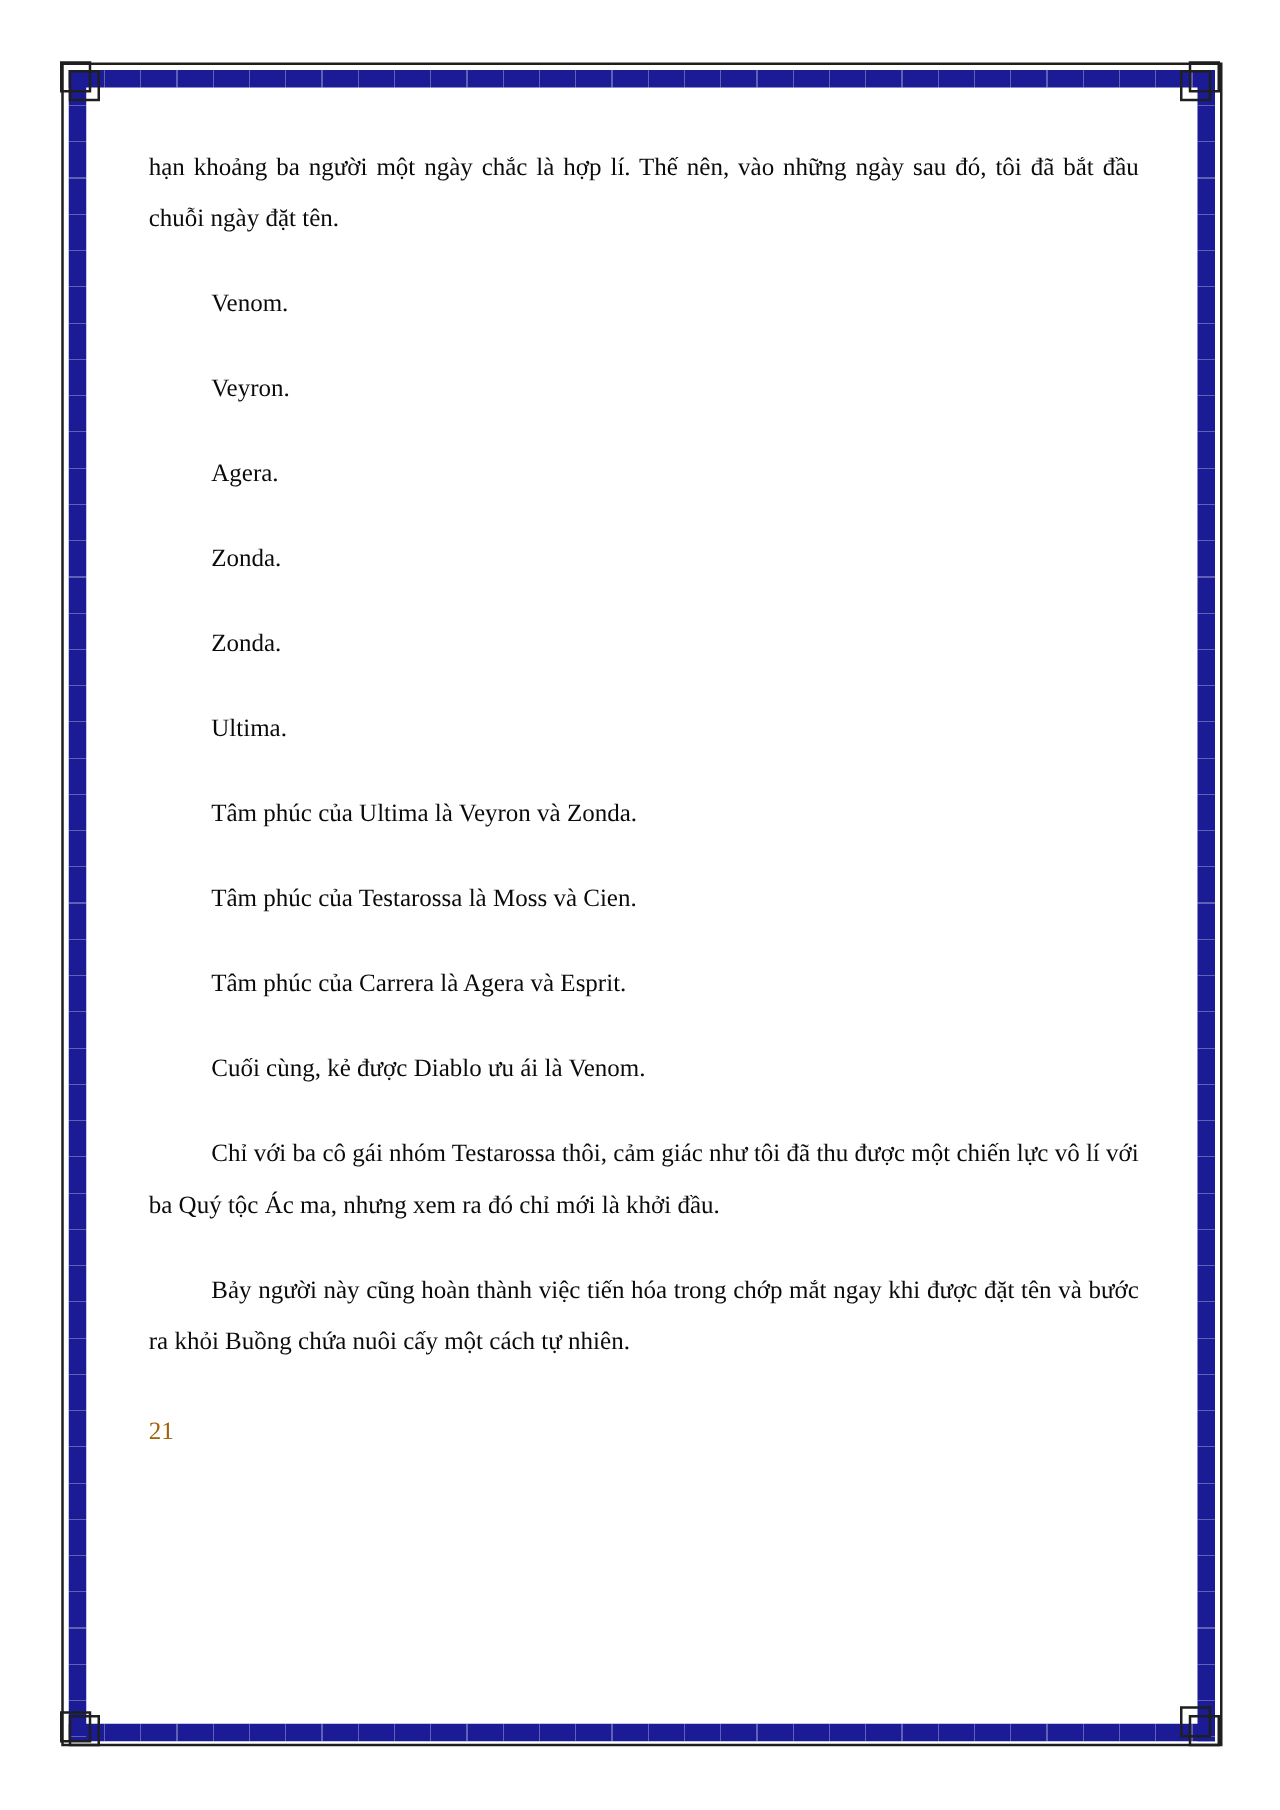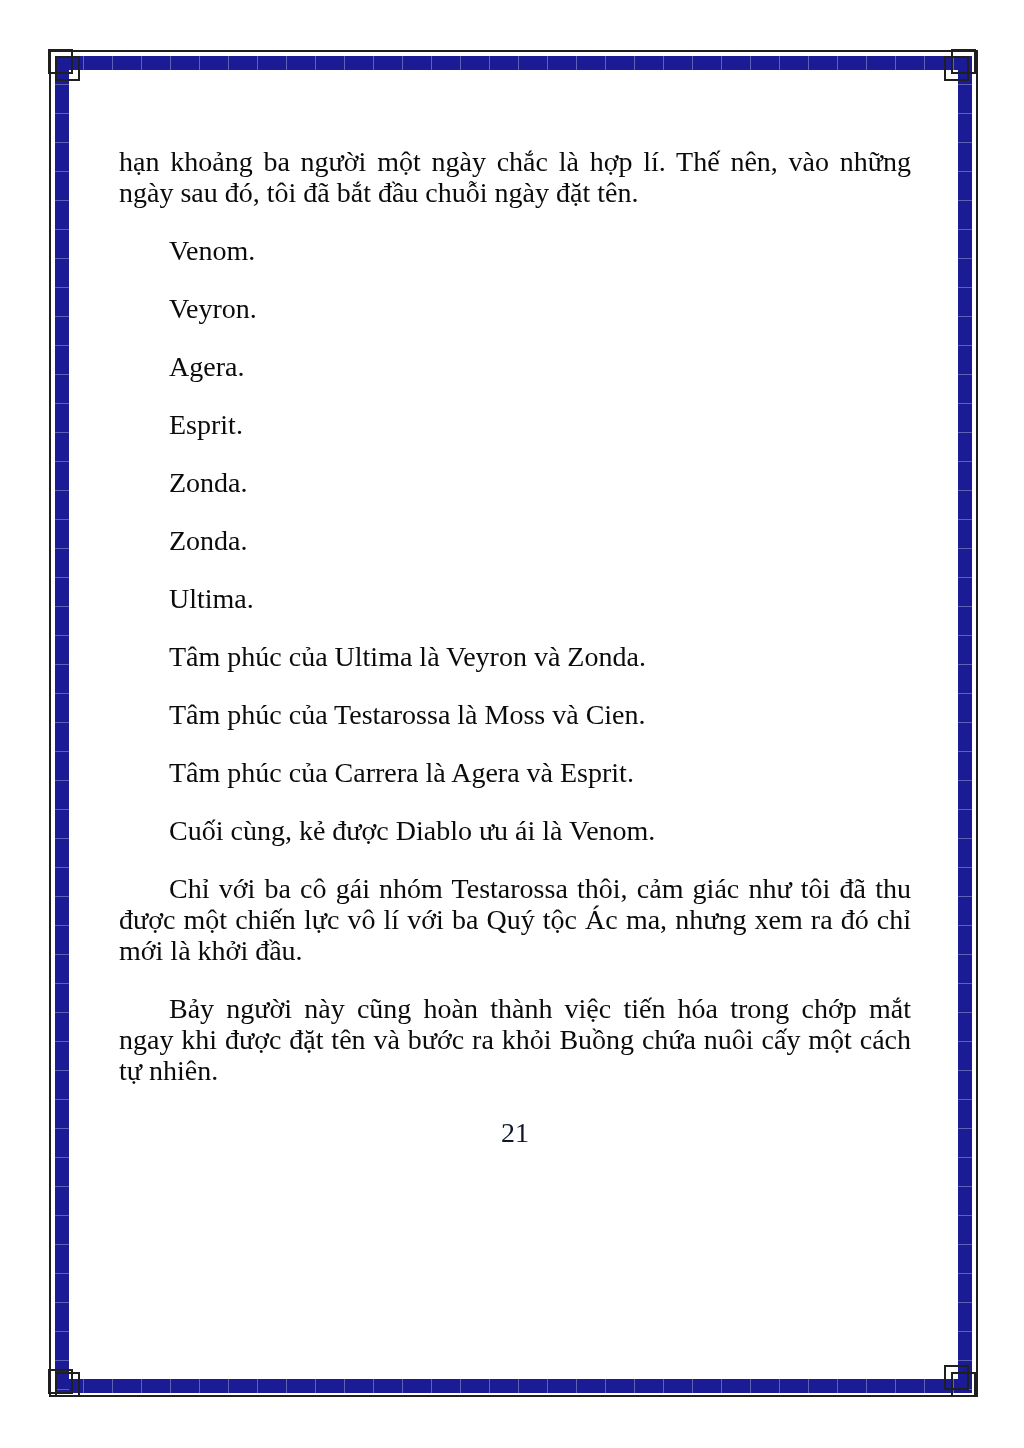--- a/index.html
+++ b/index.html
@@ -55,36 +55,35 @@
   .tr-b { left: 944px; top: 56px; }
   .bl-a { left: 48px;  top: 1369px; }
   .bl-b { left: 55px;  top: 1372px; }
   .br-a { left: 951px; top: 1372px; }
   .br-b { left: 944px; top: 1365px; }
   
   .content {
     position: absolute;
     left: 119px; top: 114px;
     width: 792px;
-    font-size: 28px;
-    line-height: 31px;
+    font-size: 20px;
+    line-height: 41px;
     color: #0b0b0b;
     text-rendering: optimizeLegibility;
-    margin-top: 32px;
   }
   p.para {
     margin: 0 0 27px 0;
     text-align: justify;
     text-indent: 50px;
   }
   p.para.no-indent { text-indent: 0; }
   .page-number {
     margin-top: 31px;
-    text-align: center;
-    color: #0f172a;
+    text-align: left;
+    color: #a16207;
   }
 </style>
 </head>
 <body>
 
 <div class="page">
 
   <div class="abs frame-line"></div>
 
   <div class="abs band band-h band-top"></div>
@@ -100,21 +99,20 @@
   <div class="abs sq bl-b"></div>
   <div class="abs sq br-a"></div>
   <div class="abs sq br-b"></div>
 
   <div class="content">
     <div id="paragraphs">
         <p class="para no-indent">hạn khoảng ba người một ngày chắc là hợp lí. Thế nên, vào những ngày sau đó, tôi đã bắt đầu chuỗi ngày đặt tên.</p>
         <p class="para">Venom.</p>
         <p class="para">Veyron.</p>
         <p class="para">Agera.</p>
-        <p class="para">Esprit.</p>
         <p class="para">Zonda.</p>
         <p class="para">Zonda.</p>
         <p class="para">Ultima.</p>
         <p class="para">Tâm phúc của Ultima là Veyron và Zonda.</p>
         <p class="para">Tâm phúc của Testarossa là Moss và Cien.</p>
         <p class="para">Tâm phúc của Carrera là Agera và Esprit.</p>
         <p class="para">Cuối cùng, kẻ được Diablo ưu ái là Venom.</p>
         <p class="para">Chỉ với ba cô gái nhóm Testarossa thôi, cảm giác như tôi đã thu được một chiến lực vô lí với ba Quý tộc Ác ma, nhưng xem ra đó chỉ mới là khởi đầu.</p>
         <p class="para">Bảy người này cũng hoàn thành việc tiến hóa trong chớp mắt ngay khi được đặt tên và bước ra khỏi Buồng chứa nuôi cấy một cách tự nhiên.</p>
       </div>

